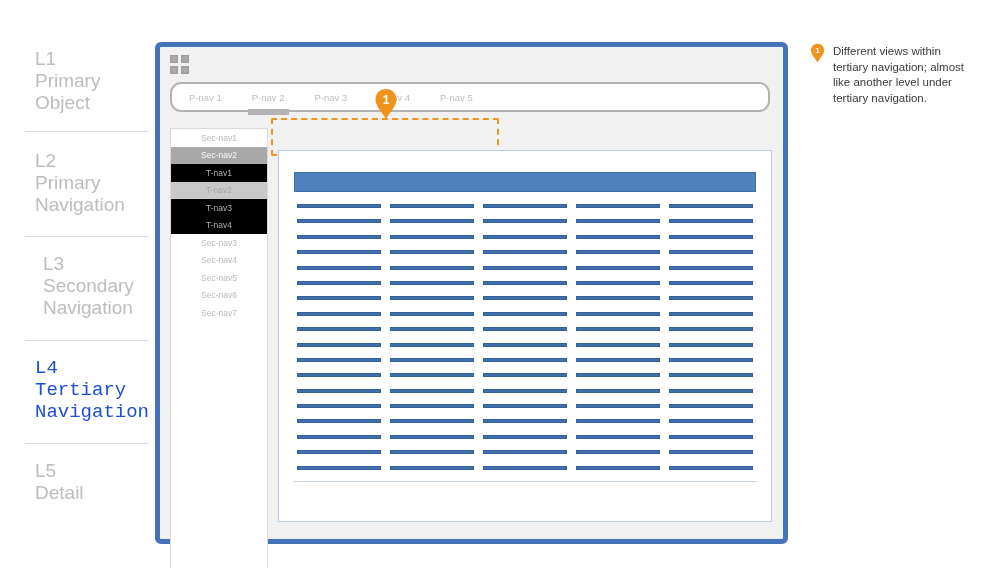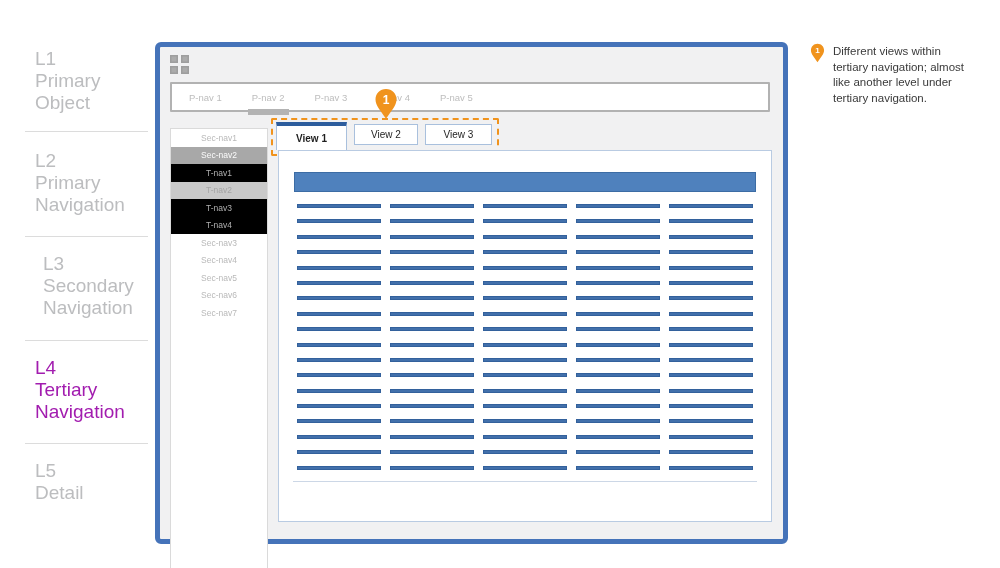--- a/index.html
+++ b/index.html
@@ -3,36 +3,36 @@
 <meta charset="utf-8">
 <style>
   * { margin:0; padding:0; box-sizing:border-box; }
   html,body { width:1000px; height:568px; background:#ffffff; overflow:hidden;
               font-family:"Liberation Sans", sans-serif; }
 
   
   #sidebar { position:absolute; left:0; top:0; width:155px; height:568px;padding-left:27px; }
   .level-block { position:absolute; left:35px; font-size:19px; line-height:22px;
                  color:#bcbdbf; font-weight:400; white-space:pre-line; }
-  .level-block.active { color:#a21caf; }
+  .level-block.active { color:#1d4ed8;font-family:Liberation Mono, monospace; }
   .level-divider { position:absolute; left:25px; width:123px; height:1px; background:#dcdcdc; }
 
   
   #win { position:absolute; left:155px; top:42px; width:633px; height:502px;
          background:#f1f1f2; border:5px solid #4573b9; border-radius:6px; }
   #win-inner { position:absolute; left:0; top:0; right:0; bottom:0; }
 
   
   #grid-icon { position:absolute; left:10px; top:8px; width:19px; height:19px;
                display:grid; grid-template-columns:8px 8px; grid-template-rows:8px 8px; gap:3px; }
   #grid-icon span { background:#ababab; box-shadow:inset 0 0 0 1.5px #9e9e9e; }
 
   
   #pnav { position:absolute; left:10px; top:35px; width:600px; height:30px;
-          background:#ffffff; border:2px solid #b2b2b2; border-radius:1px;
+          background:#ffffff; border:2px solid #b2b2b2; border-radius:11px;
           display:flex; align-items:center; padding-left:17px; gap:30px; }
   .pnav-item { position:relative; font-size:9.5px; color:#bdbdbd; min-width:32px;
                text-align:center; cursor:default; }
   .pnav-item.active::after { content:""; position:absolute; left:-4px; right:-4px;
                bottom:-12px; height:6px; background:#b3b3b3; }
 
   
   #secnav { position:absolute; left:10px; top:81px; width:98px; height:475px;
             background:#ffffff; border:1px solid #dadada; }
   .snav-item { height:17.5px; display:flex; align-items:center; justify-content:center;
@@ -121,25 +121,20 @@
         <div class="snav-item tertiary">T-nav3</div>
         <div class="snav-item tertiary">T-nav4</div>
         <div class="snav-item secondary">Sec-nav3</div>
         <div class="snav-item secondary">Sec-nav4</div>
         <div class="snav-item secondary">Sec-nav5</div>
         <div class="snav-item secondary">Sec-nav6</div>
         <div class="snav-item secondary">Sec-nav7</div>
       </div>
 
     <div id="tabs-callout"></div>
-    <div id="tabs">
-        <div class="vtab active">View 1</div>
-        <div class="vtab inactive">View 2</div>
-        <div class="vtab inactive">View 3</div>
-      </div>
 
     <div id="content">
       <div id="content-header"></div>
       <div id="line-grid">
           <div class="ph-line"></div>
           <div class="ph-line"></div>
           <div class="ph-line"></div>
           <div class="ph-line"></div>
           <div class="ph-line"></div>
           <div class="ph-line"></div>

